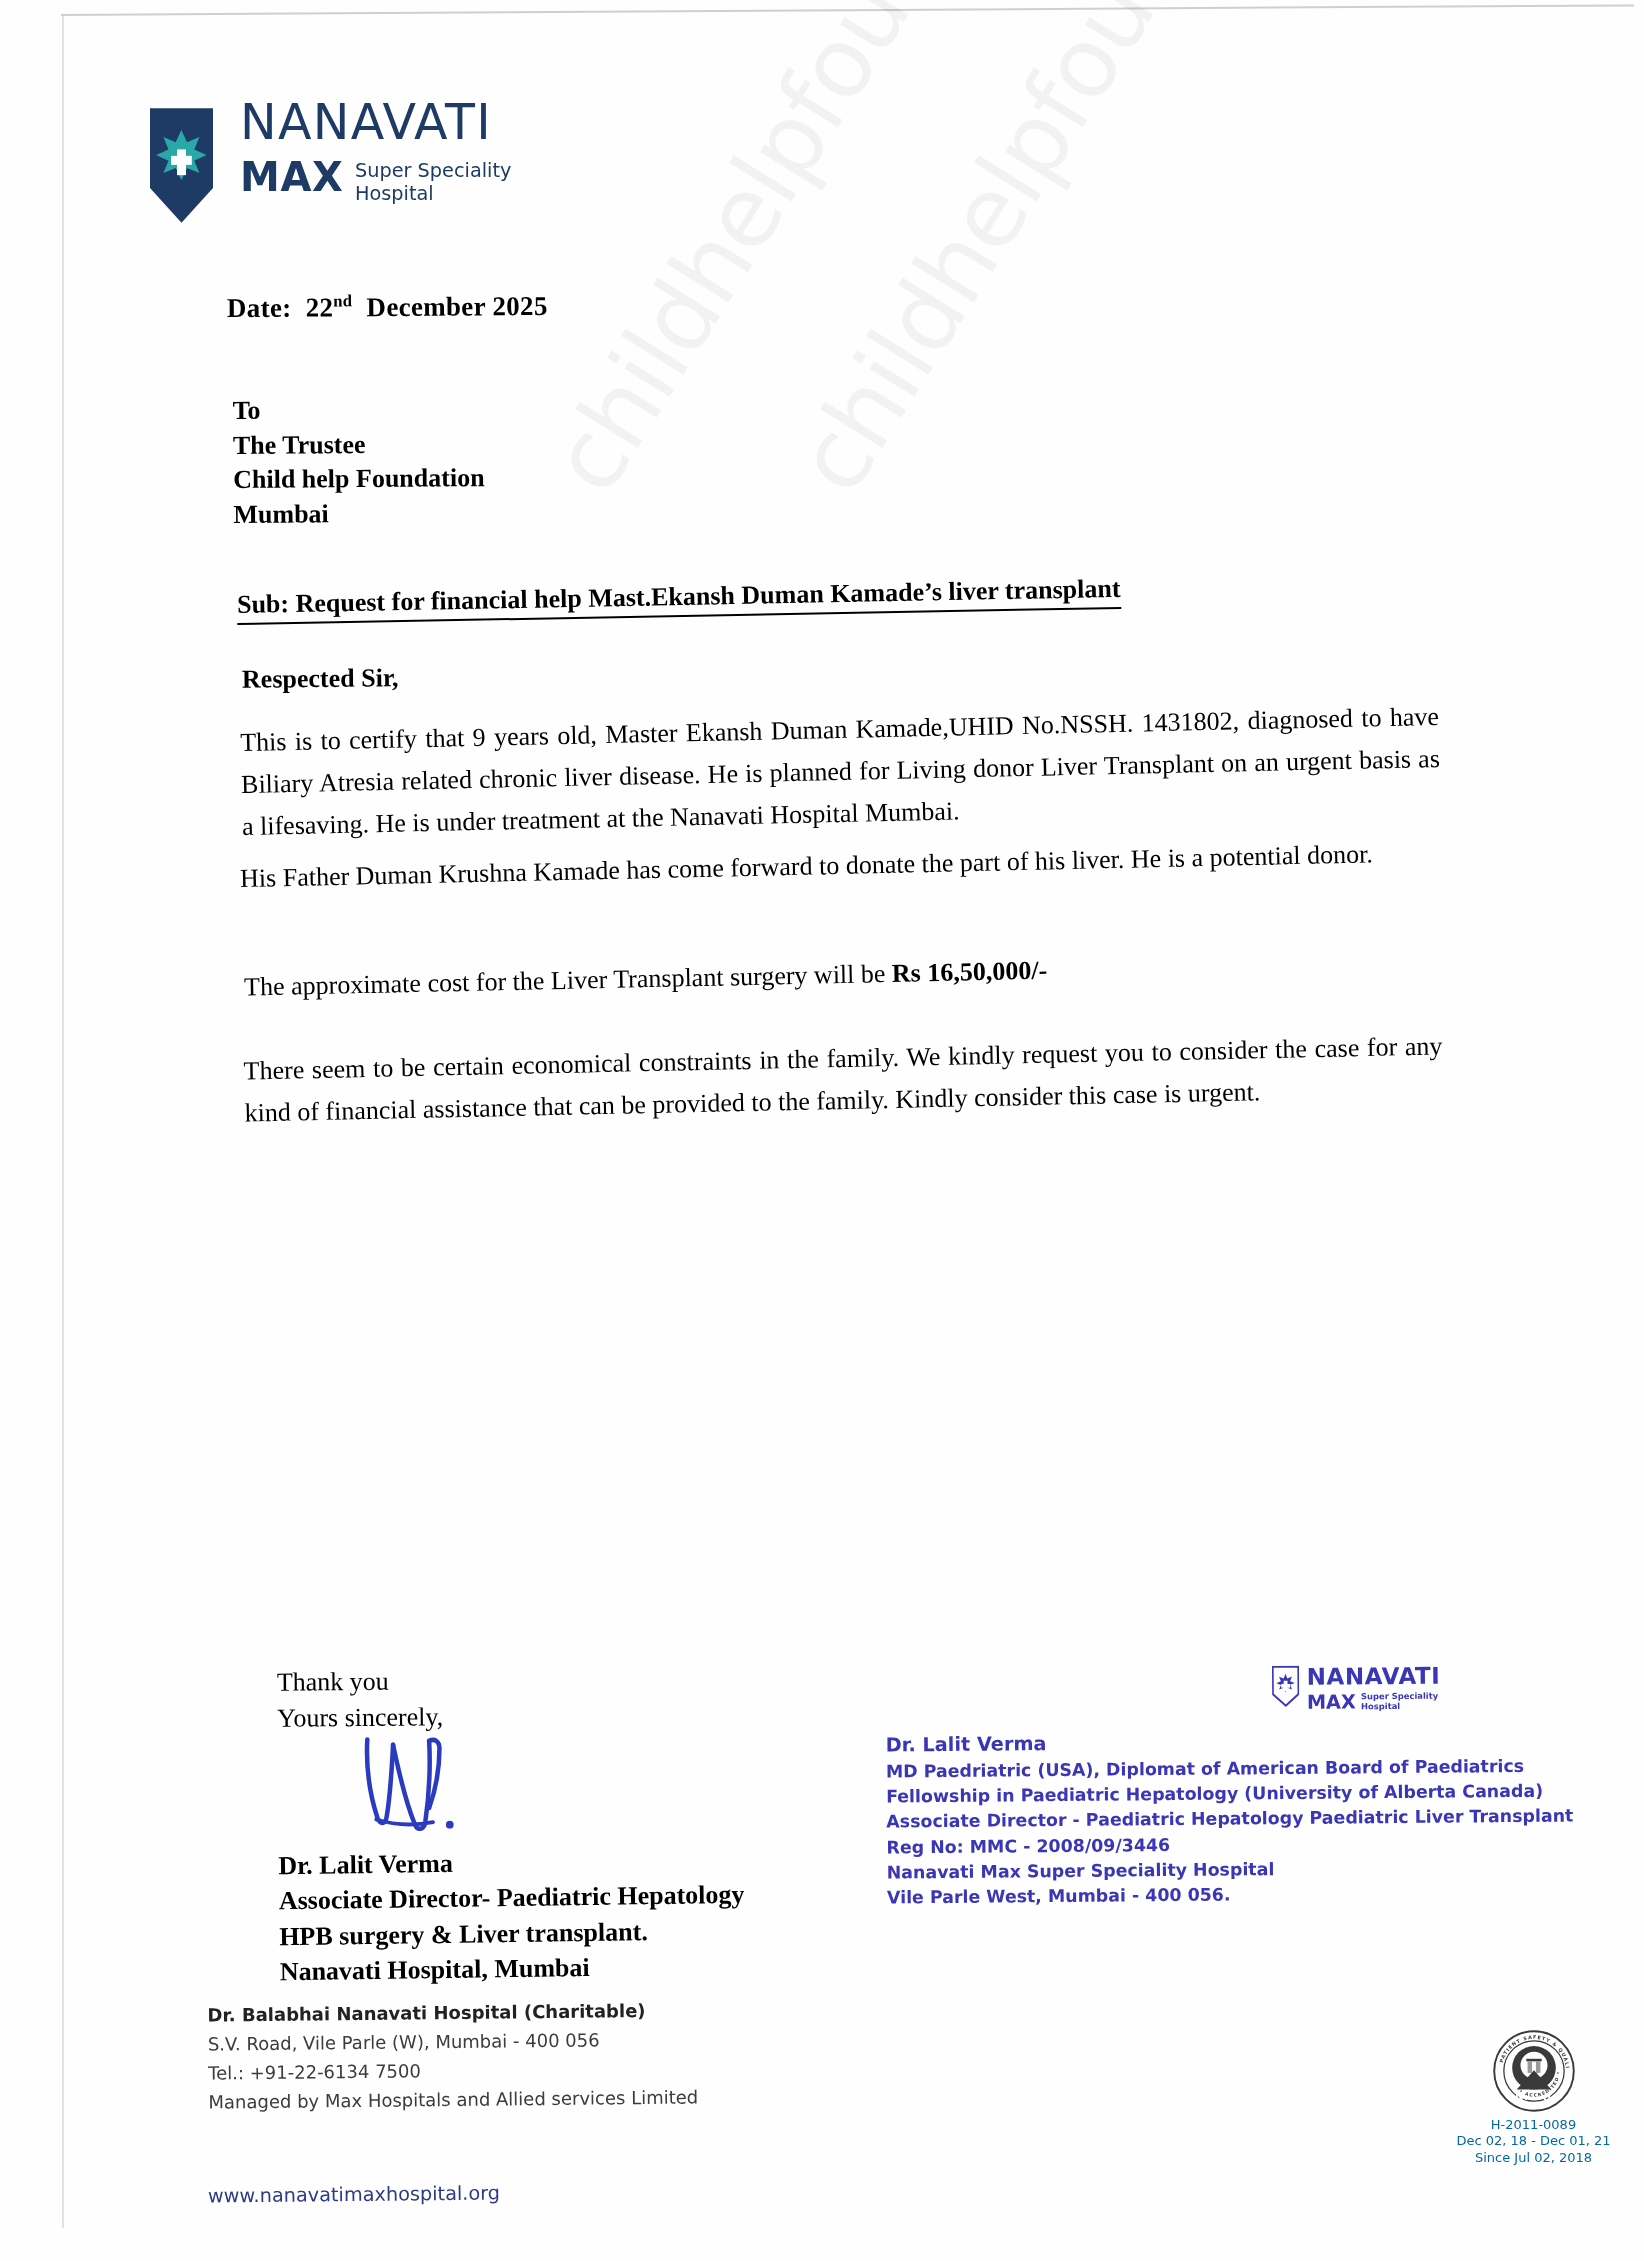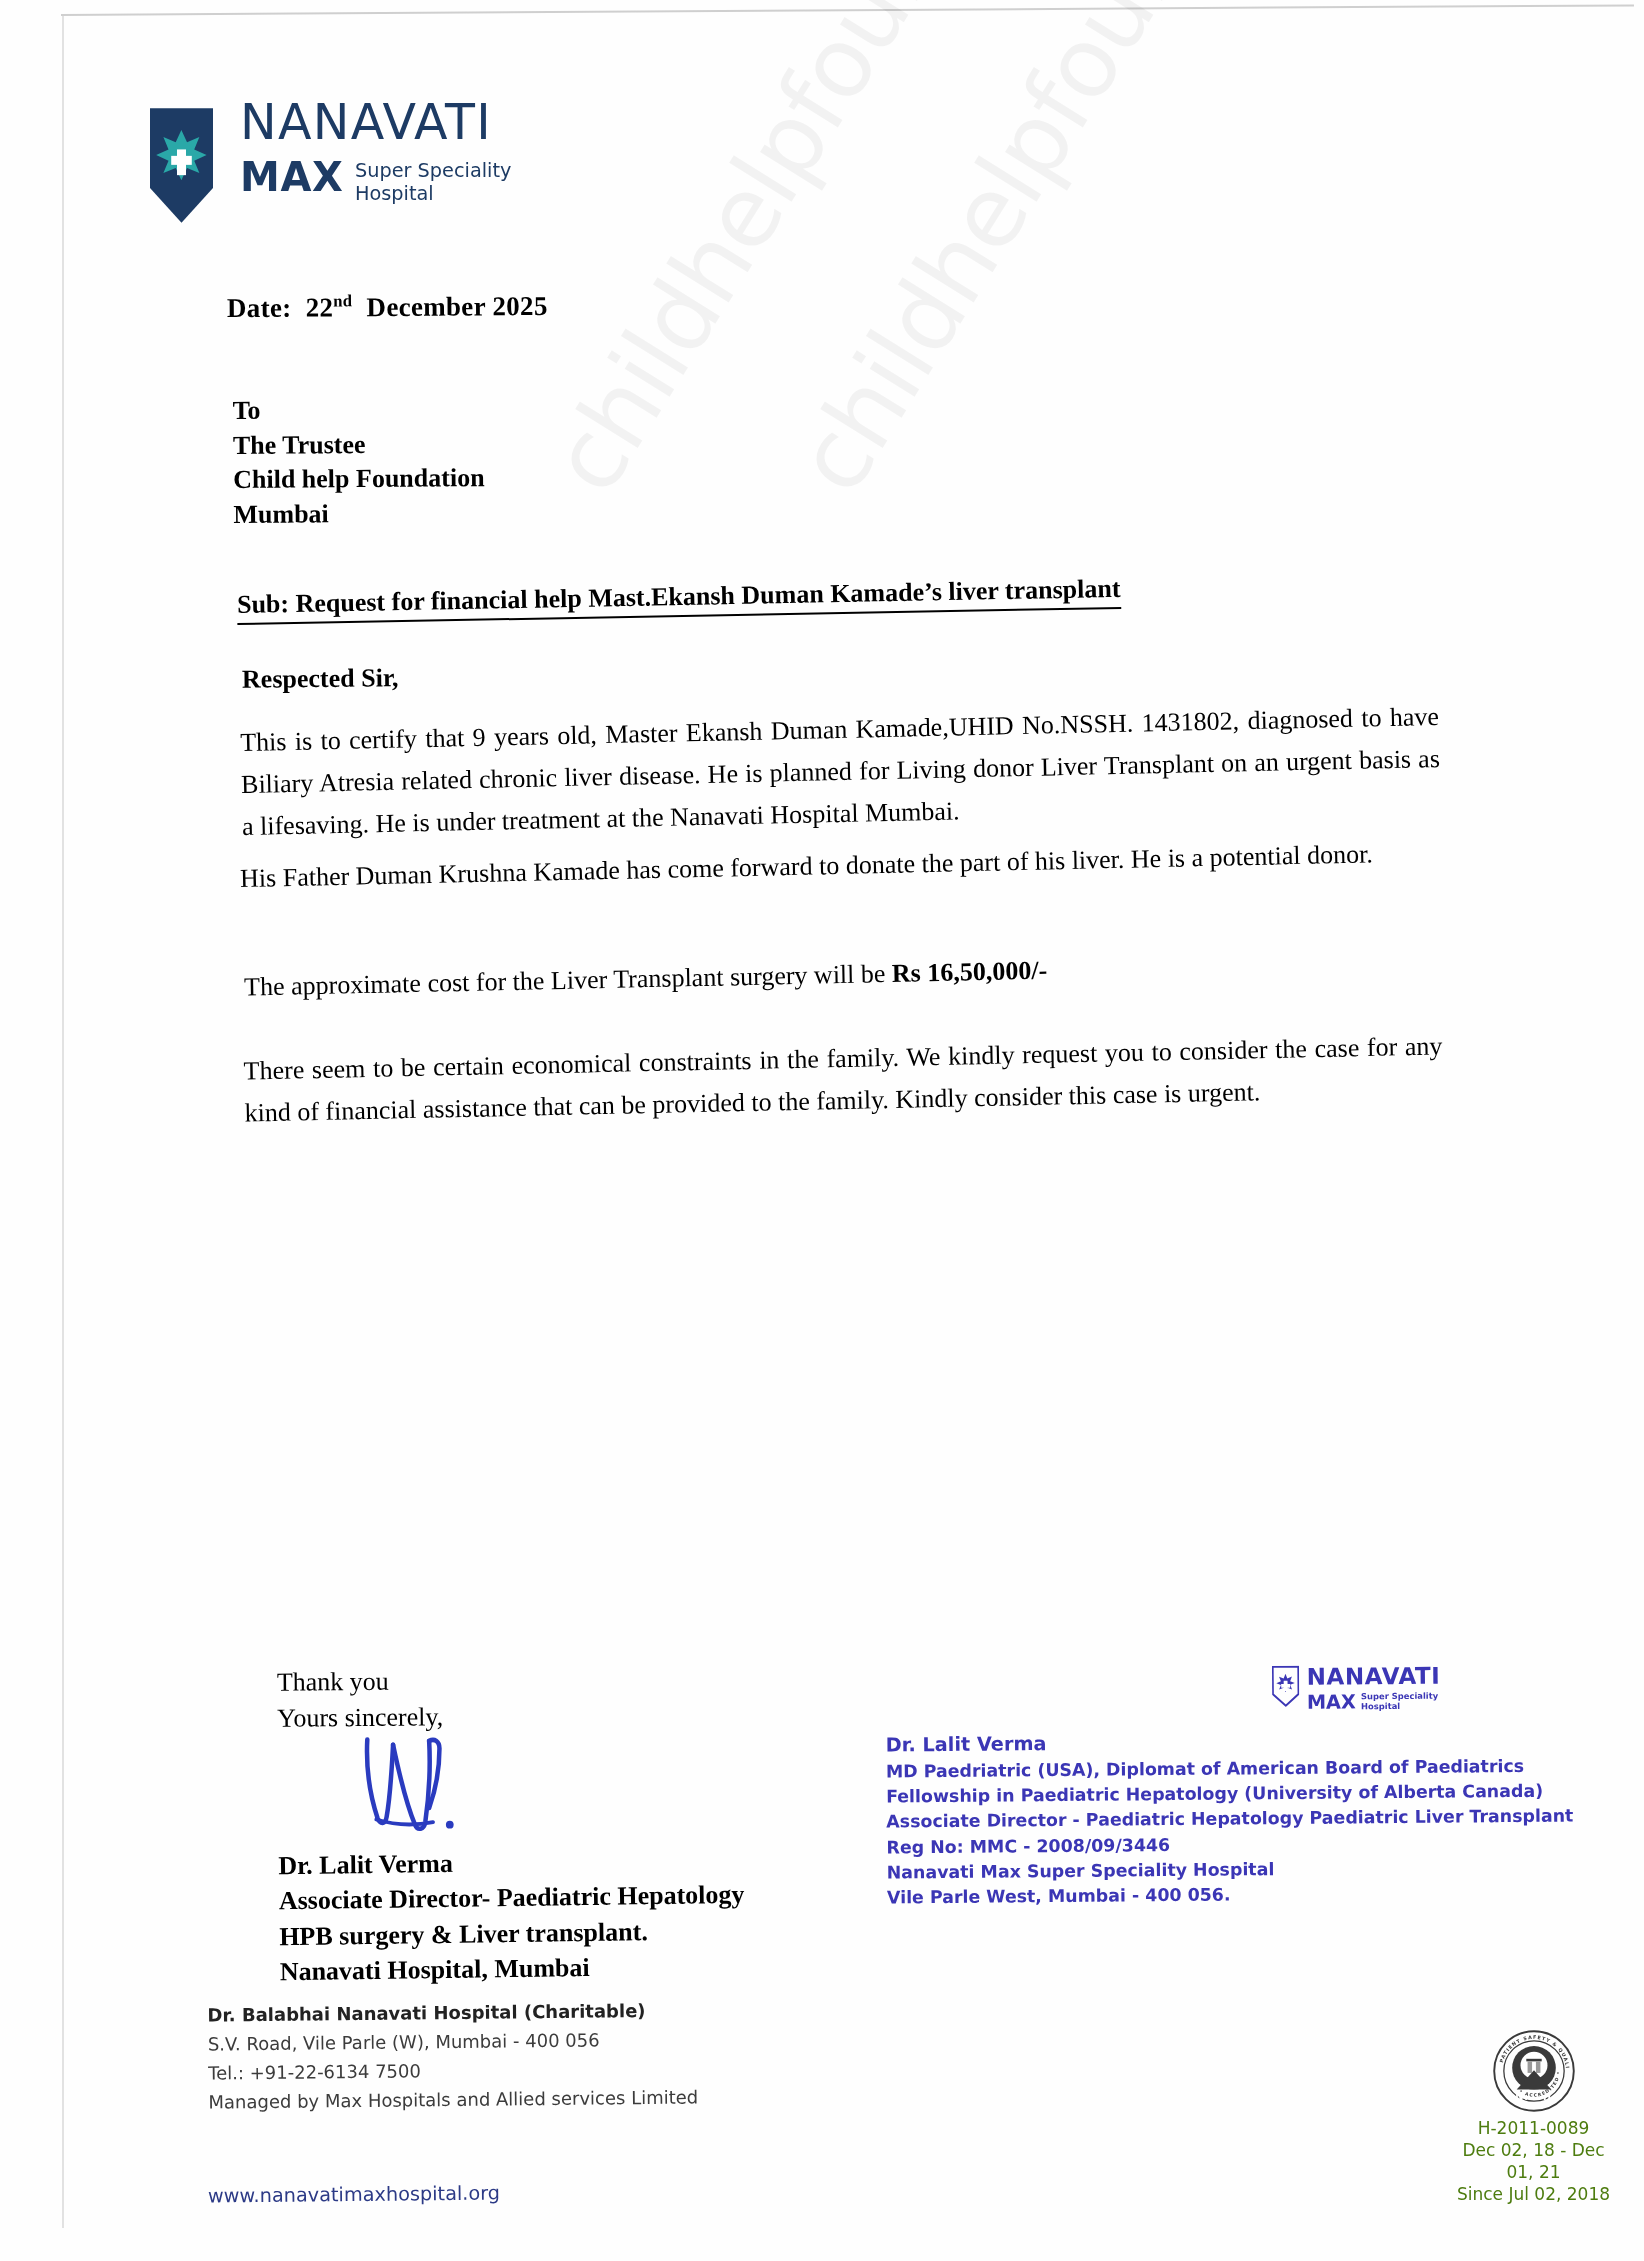--- a/index.html
+++ b/index.html
@@ -272,22 +272,22 @@
     left: 1456px;
     top: 2028px;
     width: 155px;
     text-align: center;
     z-index: 3;
   }
   .nabh-seal { display: block; margin: 0 auto; }
   .nabh-text {
     margin-top: 2.6px;
     font-family: "DejaVu Sans", sans-serif;
-    font-size: 17px;
-    color: #4d7c0f;
+    font-size: 13px;
+    color: #0369a1;
     line-height: 1.3;
   }
 </style>
 </head>
 <body>
 
 <div class="page">
 
   <div class="scan-edge-top"></div>
   <div class="scan-edge-left"></div>

